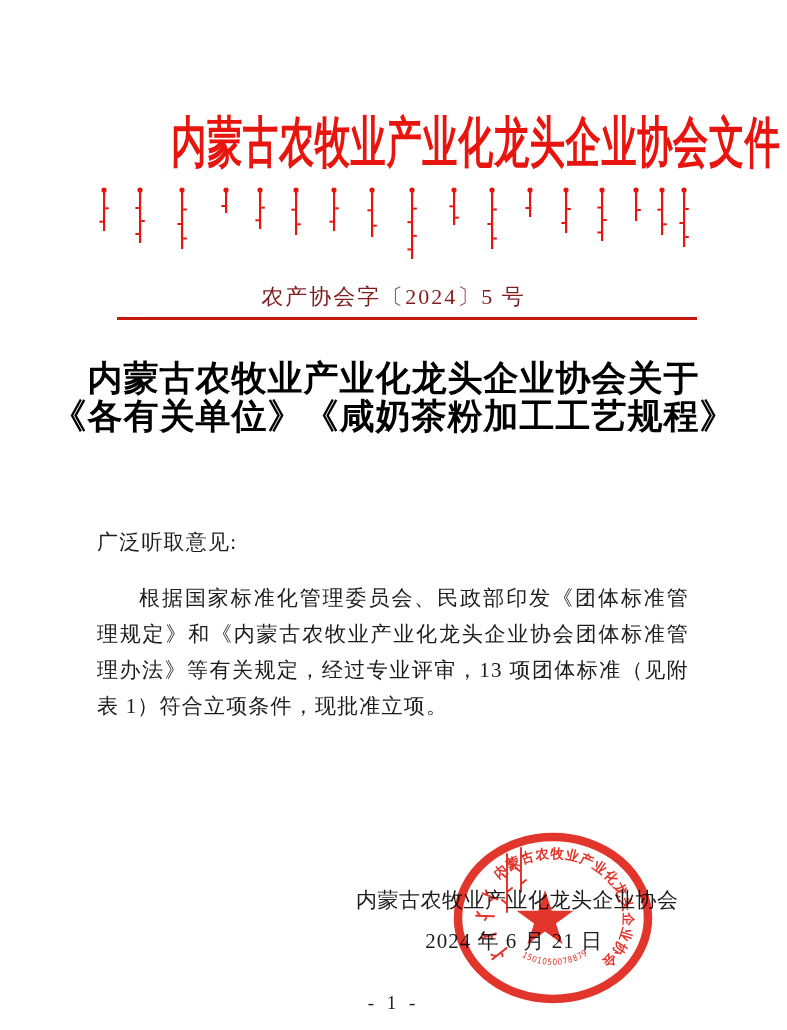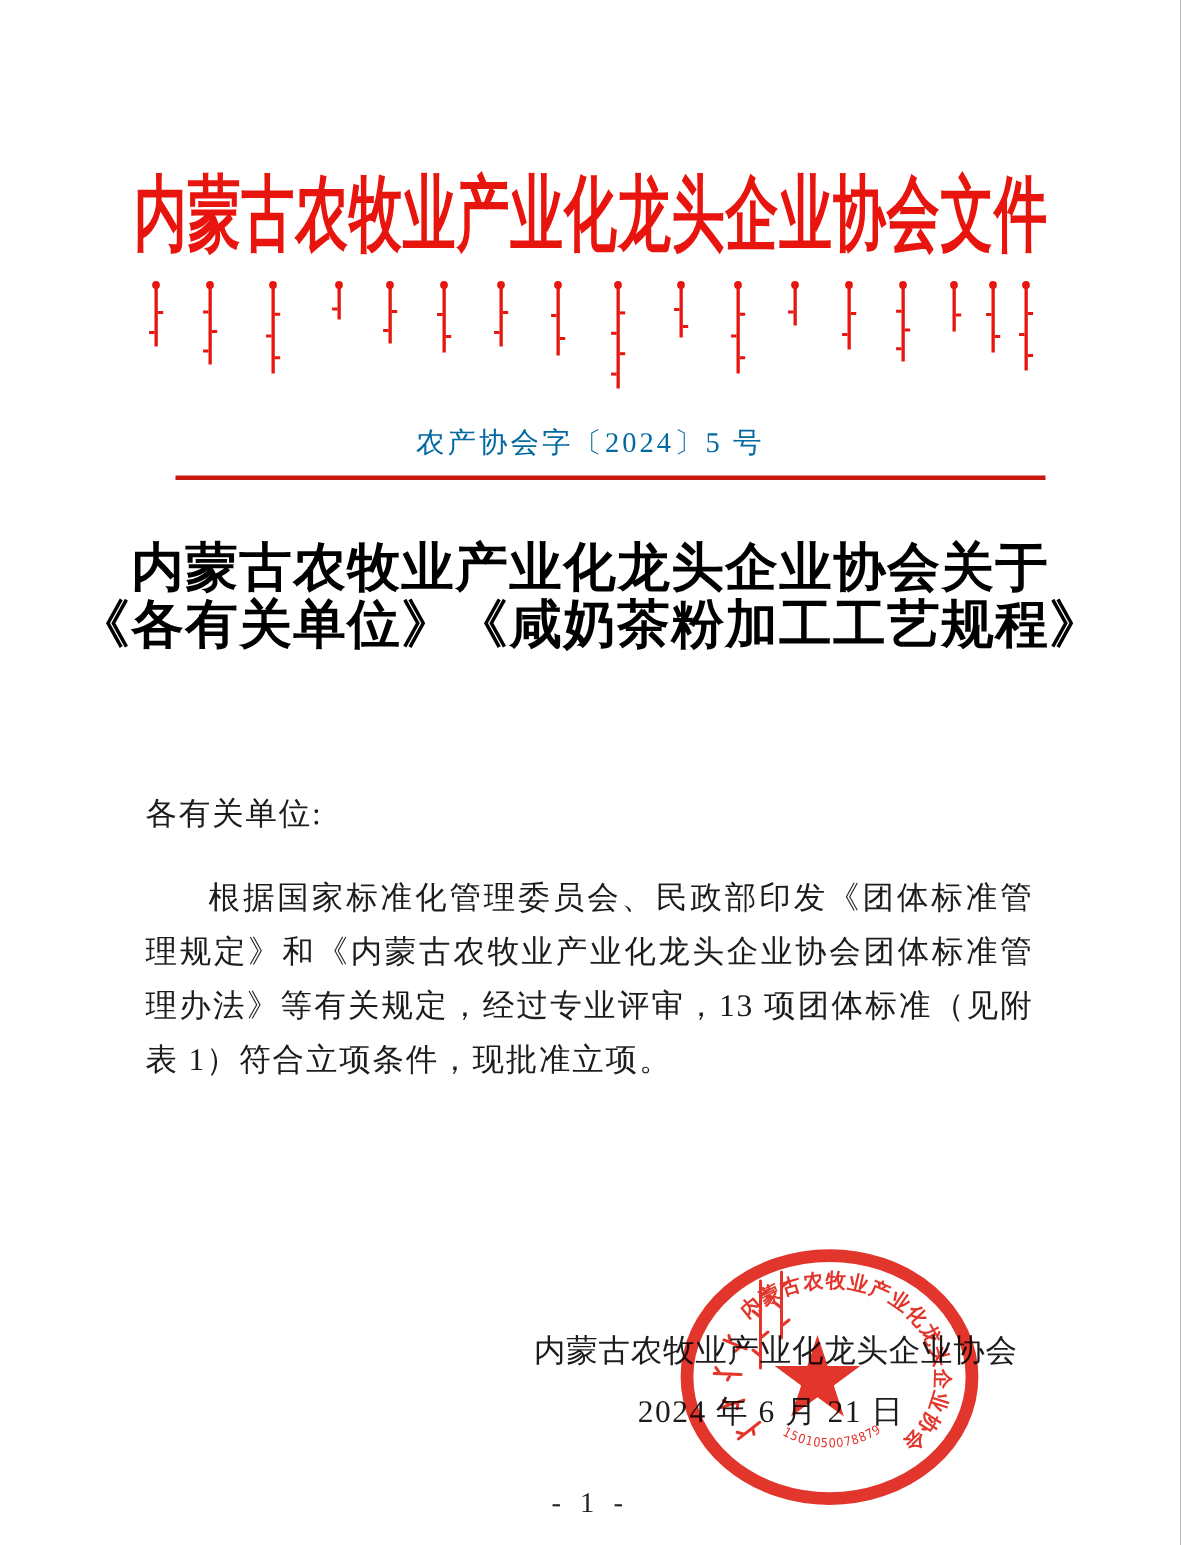--- a/index.html
+++ b/index.html
@@ -7,36 +7,36 @@
     position:relative;
     width:787px;height:1030px;
     background:#ffffff;
     overflow:hidden;
     font-family:"Liberation Serif","DejaVu Serif",serif;
     color:#1c1c1c;
   }
   
   .banner-wrap{
     position:absolute;top:108px;left:0;width:100%;
-    display:flex;justify-content:center;align-items:center;height:70px;
+    display:flex;justify-content:flex-start;align-items:center;height:70px;
   }
   .banner-text{
     font-size:55px;font-weight:900;color:#e8150f;
     white-space:nowrap;letter-spacing:1px;
     transform:scaleX(0.64);transform-origin:center;
   }
   
   .mongolian-row{
     position:absolute;top:186px;left:0;width:100%;
     display:flex;justify-content:center;
   }
   
   .doc-number{
     position:absolute;top:282px;left:0;width:100%;
-    text-align:center;font-size:19px;letter-spacing:2px;color:#0369a1;
+    text-align:center;font-size:22px;letter-spacing:2px;color:#7f1d1d;
   }
   
   .red-rule{
     position:absolute;top:317px;left:117px;width:580px;height:3px;
     background:#c8170d;
   }
   
   .notice-title{
     position:absolute;top:360px;left:50px;width:687px;
     text-align:center;font-weight:bold;color:#000;
@@ -191,21 +191,21 @@
   <div class="doc-number">农产协会字〔2024〕5 号</div>
 
   <div class="red-rule"></div>
 
   <div class="notice-title">
     <div>内蒙古农牧业产业化龙头企业协会关于</div>
     <div>《各有关单位》《咸奶茶粉加工工艺规程》</div>
   </div>
 
   <div class="body-block">
-    <p class="salutation">各有关单位:</p>
+    <p class="salutation">广泛听取意见:</p>
     <p class="para">根据国家标准化管理委员会、民政部印发《团体标准管理规定》和《内蒙古农牧业产业化龙头企业协会团体标准管理办法》等有关规定，经过专业评审，13 项团体标准（见附表 1）符合立项条件，现批准立项。</p>
   </div>
 
   <div class="signature-block">
     <div class="signature-org">内蒙古农牧业产业化龙头企业协会</div>
     <div class="signature-date">2024 年 6 月 21 日</div>
   </div>
 
   <svg class="seal" viewBox="0 0 208 186">
     <defs>

